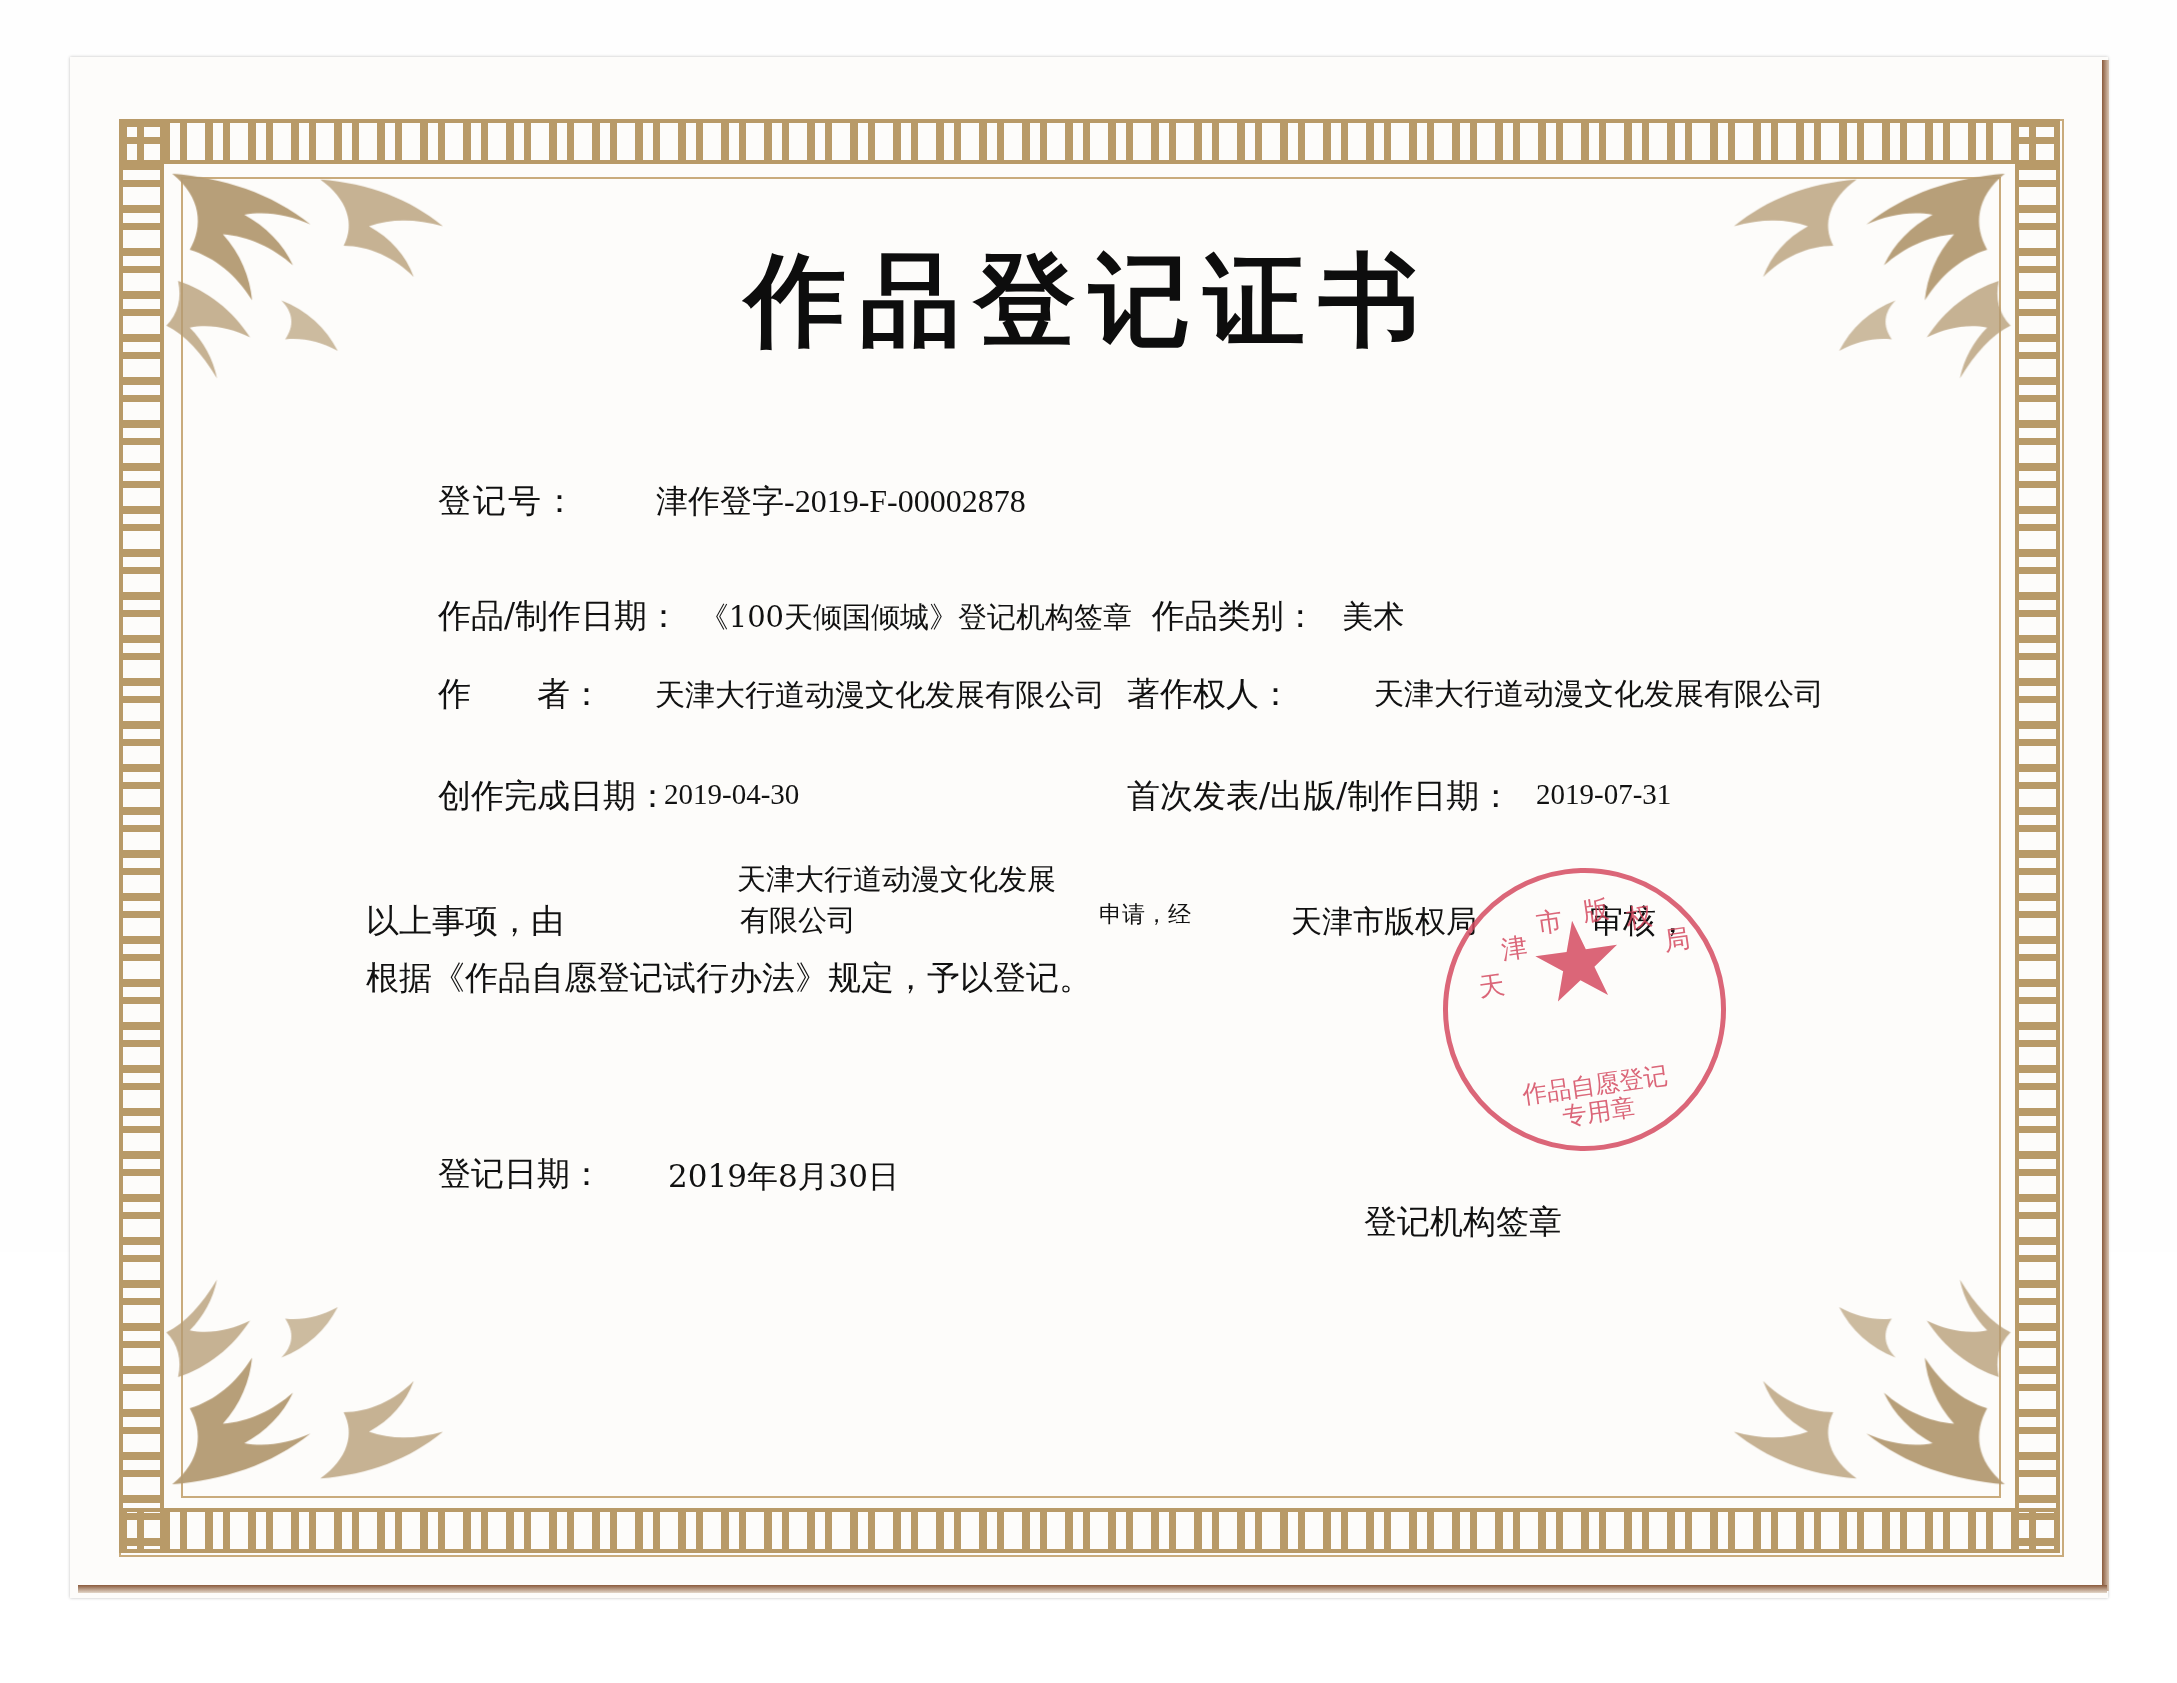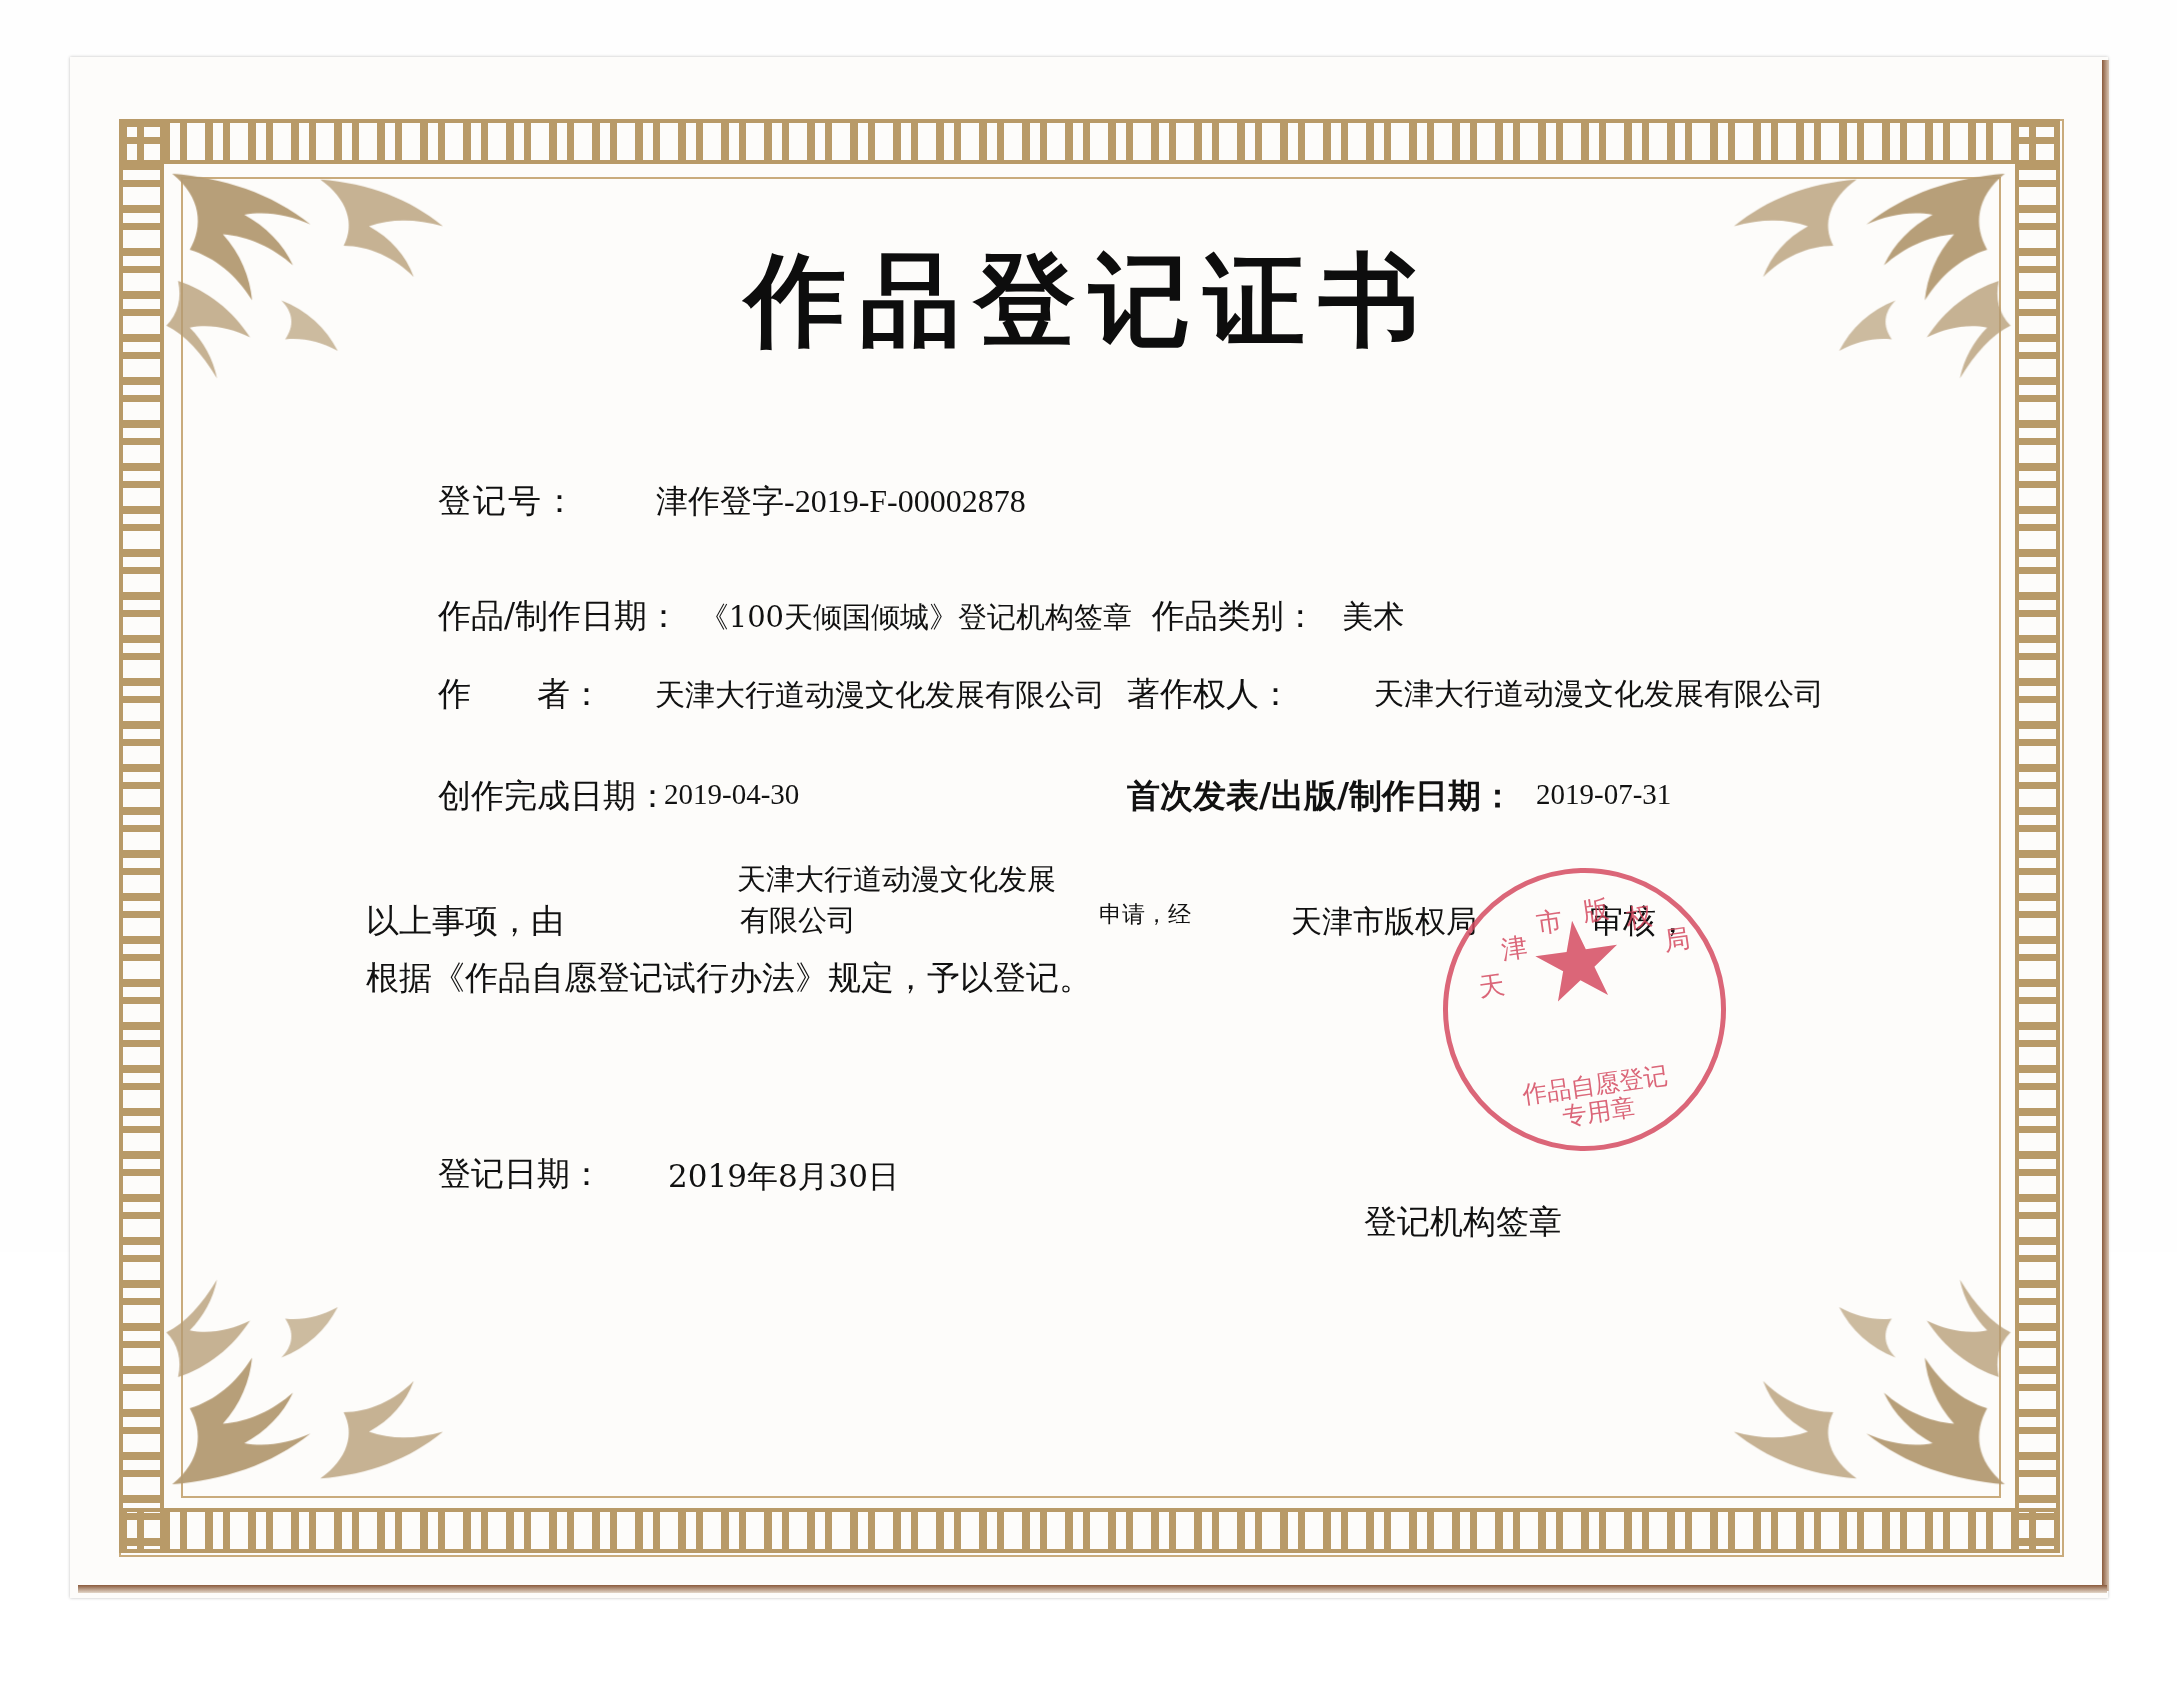--- a/index.html
+++ b/index.html
@@ -154,21 +154,21 @@
     position: absolute; left: 217px; top: 2px;
     width: 322px;
     font-size: 30px; line-height: 41px;
   }
   #owner-label { position: absolute; left: 689px; top: 0; font-size: 33px; }
   #owner-value { position: absolute; left: 936px; top: 2px; font-size: 30px; }
 
   #row-dates { left: 257px; top: 597px; }
   #create-label { position: absolute; left: 0; top: 0; font-size: 33px; }
   #create-value { position: absolute; left: 226px; top: 3.9px; font-size: 29px; }
-  #pub-label { position: absolute; left: 689px; top: 0; font-size: 33px; font-weight: bold; }
+  #pub-label { position: absolute; left: 689px; top: 0; font-size: 33px; }
   #pub-value { position: absolute; left: 1098px; top: 3.9px; font-size: 29px; }
 
   
   #decl { position: absolute; left: 185px; top: 683px; width: 1463px; }
   #decl-applicant-top {
     position: absolute; left: 371px; top: 0;
     font-size: 29px;
   }
   #decl-line1 { position: absolute; left: 0; top: 39px; font-size: 33px; white-space: nowrap; }
   #decl-applicant-bot {

